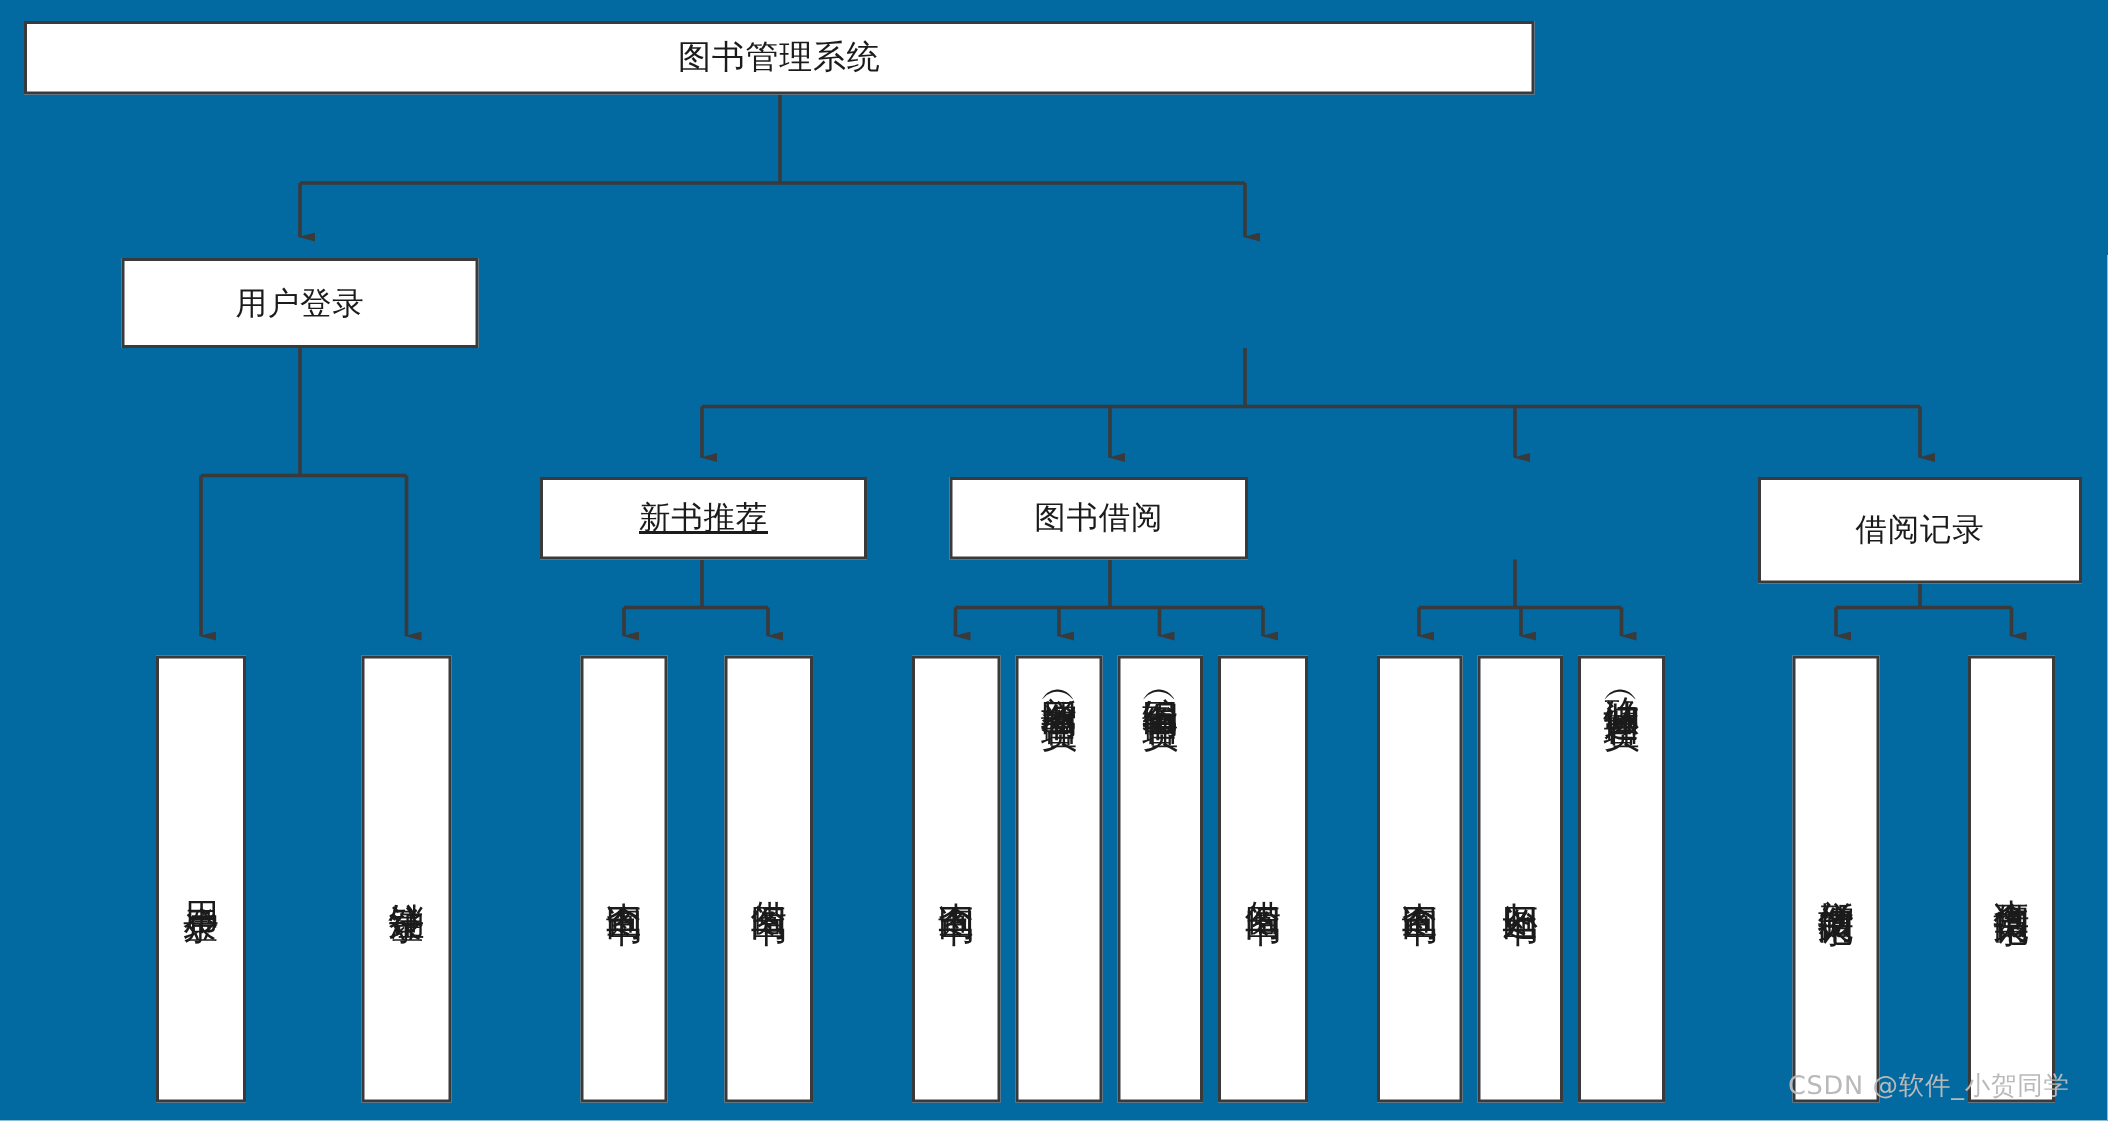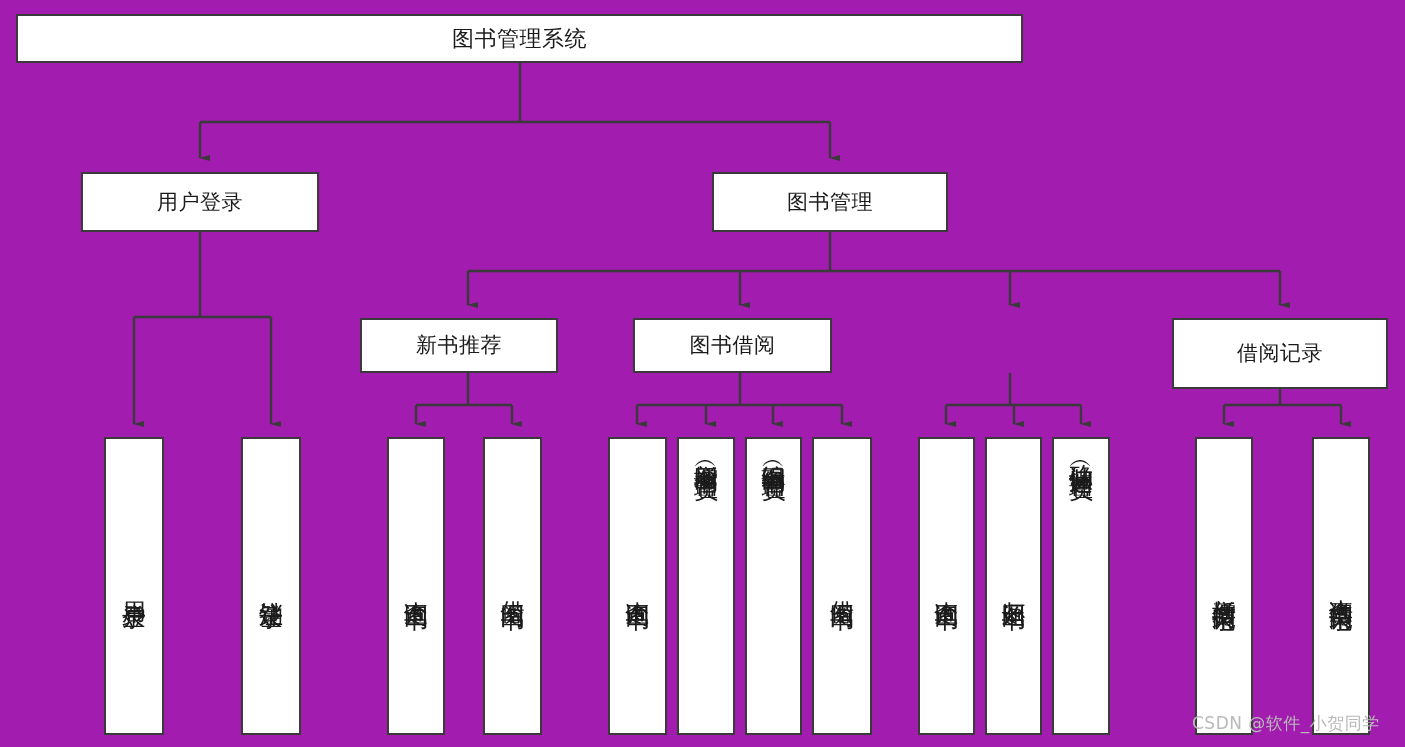--- a/index.html
+++ b/index.html
@@ -4,21 +4,21 @@
 <style>
   html,body{margin:0;padding:0;background:#ffffff;}
   body{
     font-family:"DejaVu Sans","Liberation Sans",sans-serif;
     -webkit-font-smoothing:antialiased;
   }
   #stage{
     position:relative;
     width:1405px;
     height:747px;
-    background:#a21caf;
+    background:#0369a1;
     overflow:hidden;
   }
   svg.wires{
     position:absolute;
     left:0; top:0;
     width:1405px;
     height:747px;
     pointer-events:none;
   }
   .node{
@@ -127,25 +127,22 @@
     </g>
   </svg>
 
   <div class="node h root" style="left:16px;top:14px;width:1007px;height:49px;">
     <span class="lbl">图书管理系统</span>
   </div>
 
   <div class="node h" style="left:81px;top:172px;width:238px;height:60px;">
     <span class="lbl">用户登录</span>
   </div>
-  <div class="node h" style="left:712px;top:172px;width:236px;height:60px;">
-    <span class="lbl">图书管理</span>
-  </div>
 
-  <div class="node h" style="left:360px;top:318px;width:198px;height:55px;">
+  <div class="node h" style="left:360px;top:318px;width:218px;height:55px;text-decoration:underline;">
     <span class="lbl">新书推荐</span>
   </div>
   <div class="node h" style="left:633px;top:318px;width:199px;height:55px;">
     <span class="lbl">图书借阅</span>
   </div>
   <div class="node h" style="left:1172px;top:318px;width:216px;height:71px;">
     <span class="lbl">借阅记录</span>
   </div>
 
   <div class="node v center" style="left:104px;top:437px;width:60px;height:298px;">

